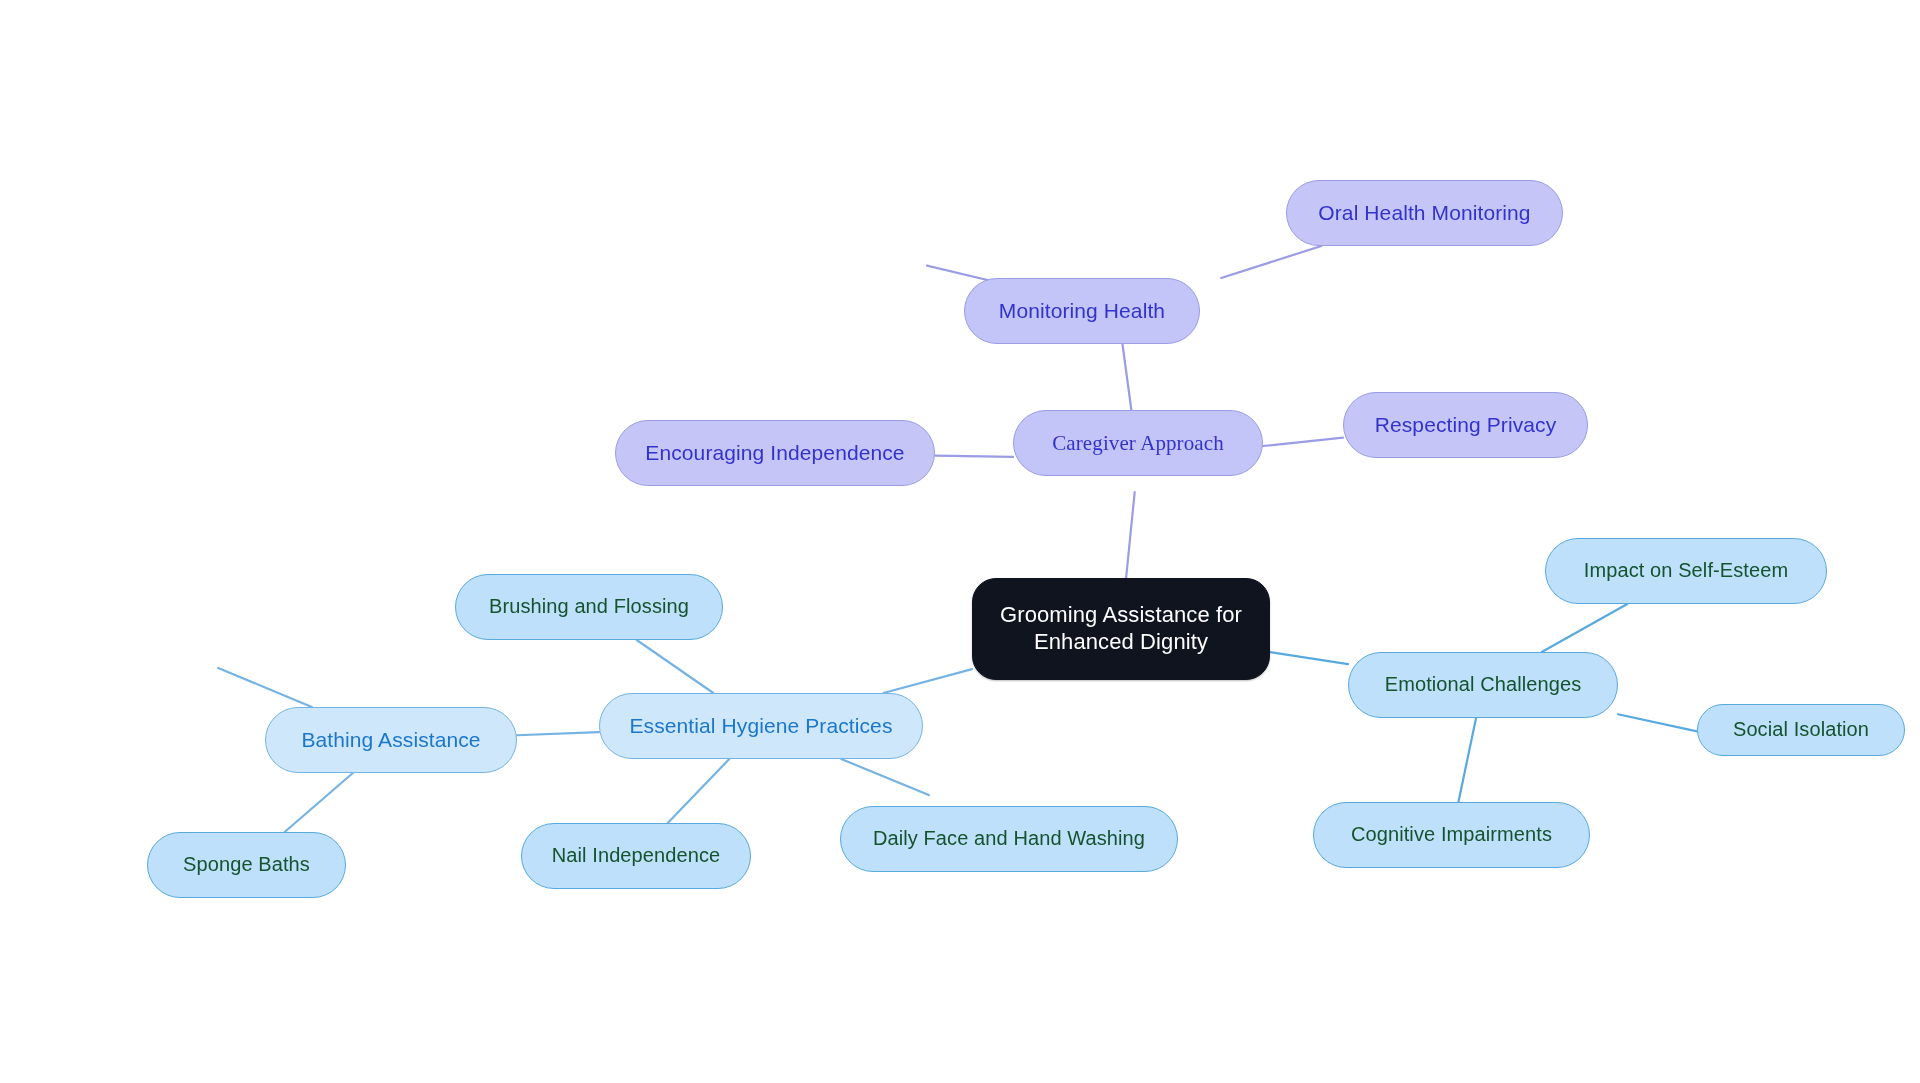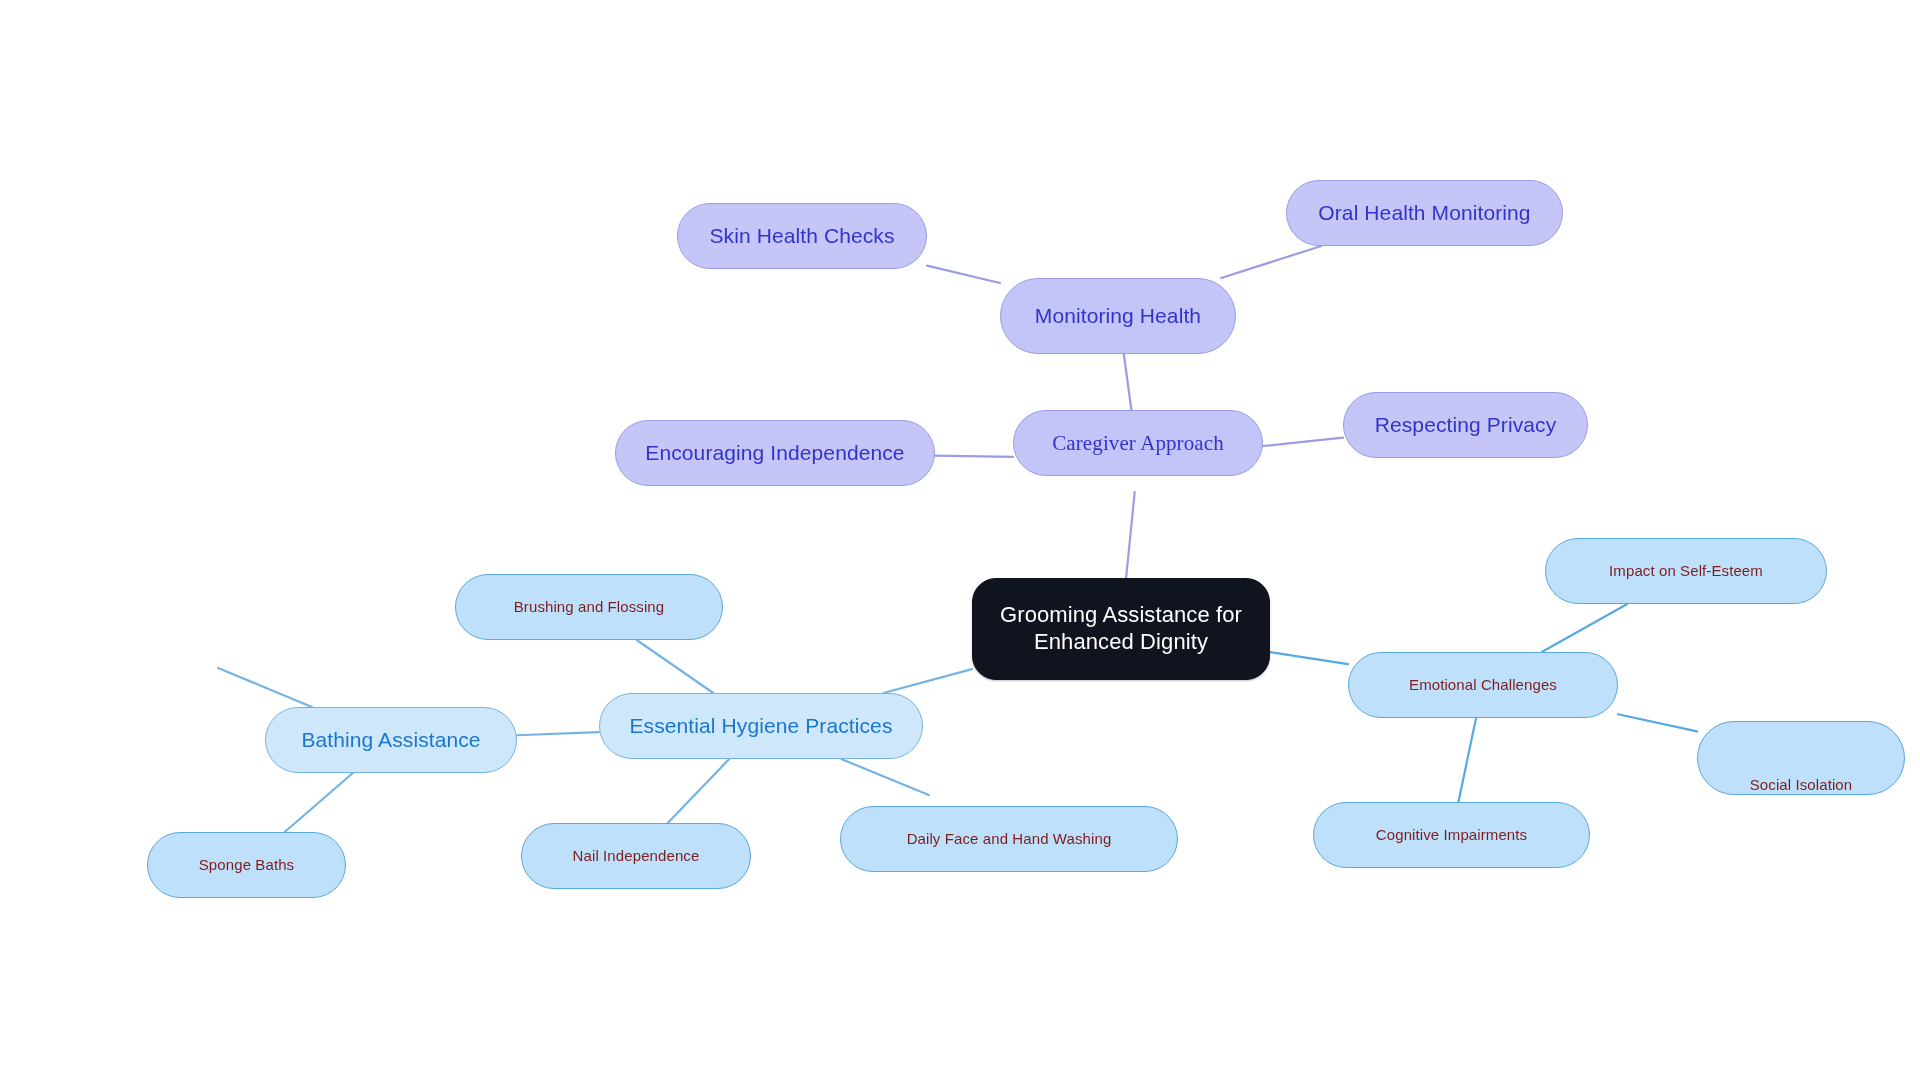--- a/index.html
+++ b/index.html
@@ -61,22 +61,22 @@
   }
   .node.blue-branch {
     background: #cfe7fb;
     border: 1.6px solid #74b3e4;
     color: #1a77cc;
     font-size: 21px;
   }
   .node.blue-leaf {
     background: #bee0fb;
     border: 1.6px solid #58a9e0;
-    color: #7f1d1d;
-    font-size: 15px;
+    color: #14532d;
+    font-size: 20px;
   }
 </style>
 </head>
 <body>
 
 <div id="mindmap-canvas">
 
   <svg id="edge-layer" viewBox="0 0 1920 1083" xmlns="http://www.w3.org/2000/svg">
       <line x1="1126.1" y1="578" x2="1134.7" y2="492" stroke="#9a9ce6" stroke-width="2.2" stroke-linecap="round"></line>
       <line x1="1013" y1="456.93388429752065" x2="935" y2="455.64462809917353" stroke="#9a9ce6" stroke-width="2.2" stroke-linecap="round"></line>
@@ -106,25 +106,22 @@
 
   <div class="node purple-branch" style="left: 1013px; top: 410px; width: 250px; height: 66px; font-family: Liberation Serif, serif;">
     <span>Caregiver Approach</span>
   </div>
   <div class="node purple-leaf" style="left: 615px; top: 420px; width: 320px; height: 66px;">
     <span>Encouraging Independence</span>
   </div>
   <div class="node purple-leaf" style="left: 1343px; top: 392px; width: 245px; height: 66px;">
     <span>Respecting Privacy</span>
   </div>
-  <div class="node purple-branch" style="left: 1000px; top: 278px; width: 236px; height: 76px;">
+  <div class="node purple-branch" style="left: 964px; top: 278px; width: 236px; height: 66px;">
     <span>Monitoring Health</span>
-  </div>
-  <div class="node purple-leaf" style="left: 677px; top: 203px; width: 250px; height: 66px;">
-    <span>Skin Health Checks</span>
   </div>
   <div class="node purple-leaf" style="left: 1286px; top: 180px; width: 277px; height: 66px;">
     <span>Oral Health Monitoring</span>
   </div>
 
   <div class="node blue-branch" style="left: 599px; top: 693px; width: 324px; height: 66px;">
     <span>Essential Hygiene Practices</span>
   </div>
   <div class="node blue-branch" style="left: 265px; top: 707px; width: 252px; height: 66px;">
     <span>Bathing Assistance</span>
@@ -141,20 +138,20 @@
   <div class="node blue-leaf" style="left: 840px; top: 795px; width: 338px; height: 66px; margin-top: 11px;">
     <span>Daily Face and Hand Washing</span>
   </div>
 
   <div class="node blue-leaf" style="left: 1348px; top: 652px; width: 270px; height: 66px;">
     <span>Emotional Challenges</span>
   </div>
   <div class="node blue-leaf" style="left: 1545px; top: 538px; width: 282px; height: 66px;">
     <span>Impact on Self-Esteem</span>
   </div>
-  <div class="node blue-leaf" style="left: 1697px; top: 721px; width: 208px; height: 74px; align-items: flex-end;">
+  <div class="node blue-leaf" style="left: 1697px; top: 704px; width: 208px; height: 52px;">
     <span>Social Isolation</span>
   </div>
   <div class="node blue-leaf" style="left: 1313px; top: 802px; width: 277px; height: 66px;">
     <span>Cognitive Impairments</span>
   </div>
 
 </div>
 
 </body></html>

